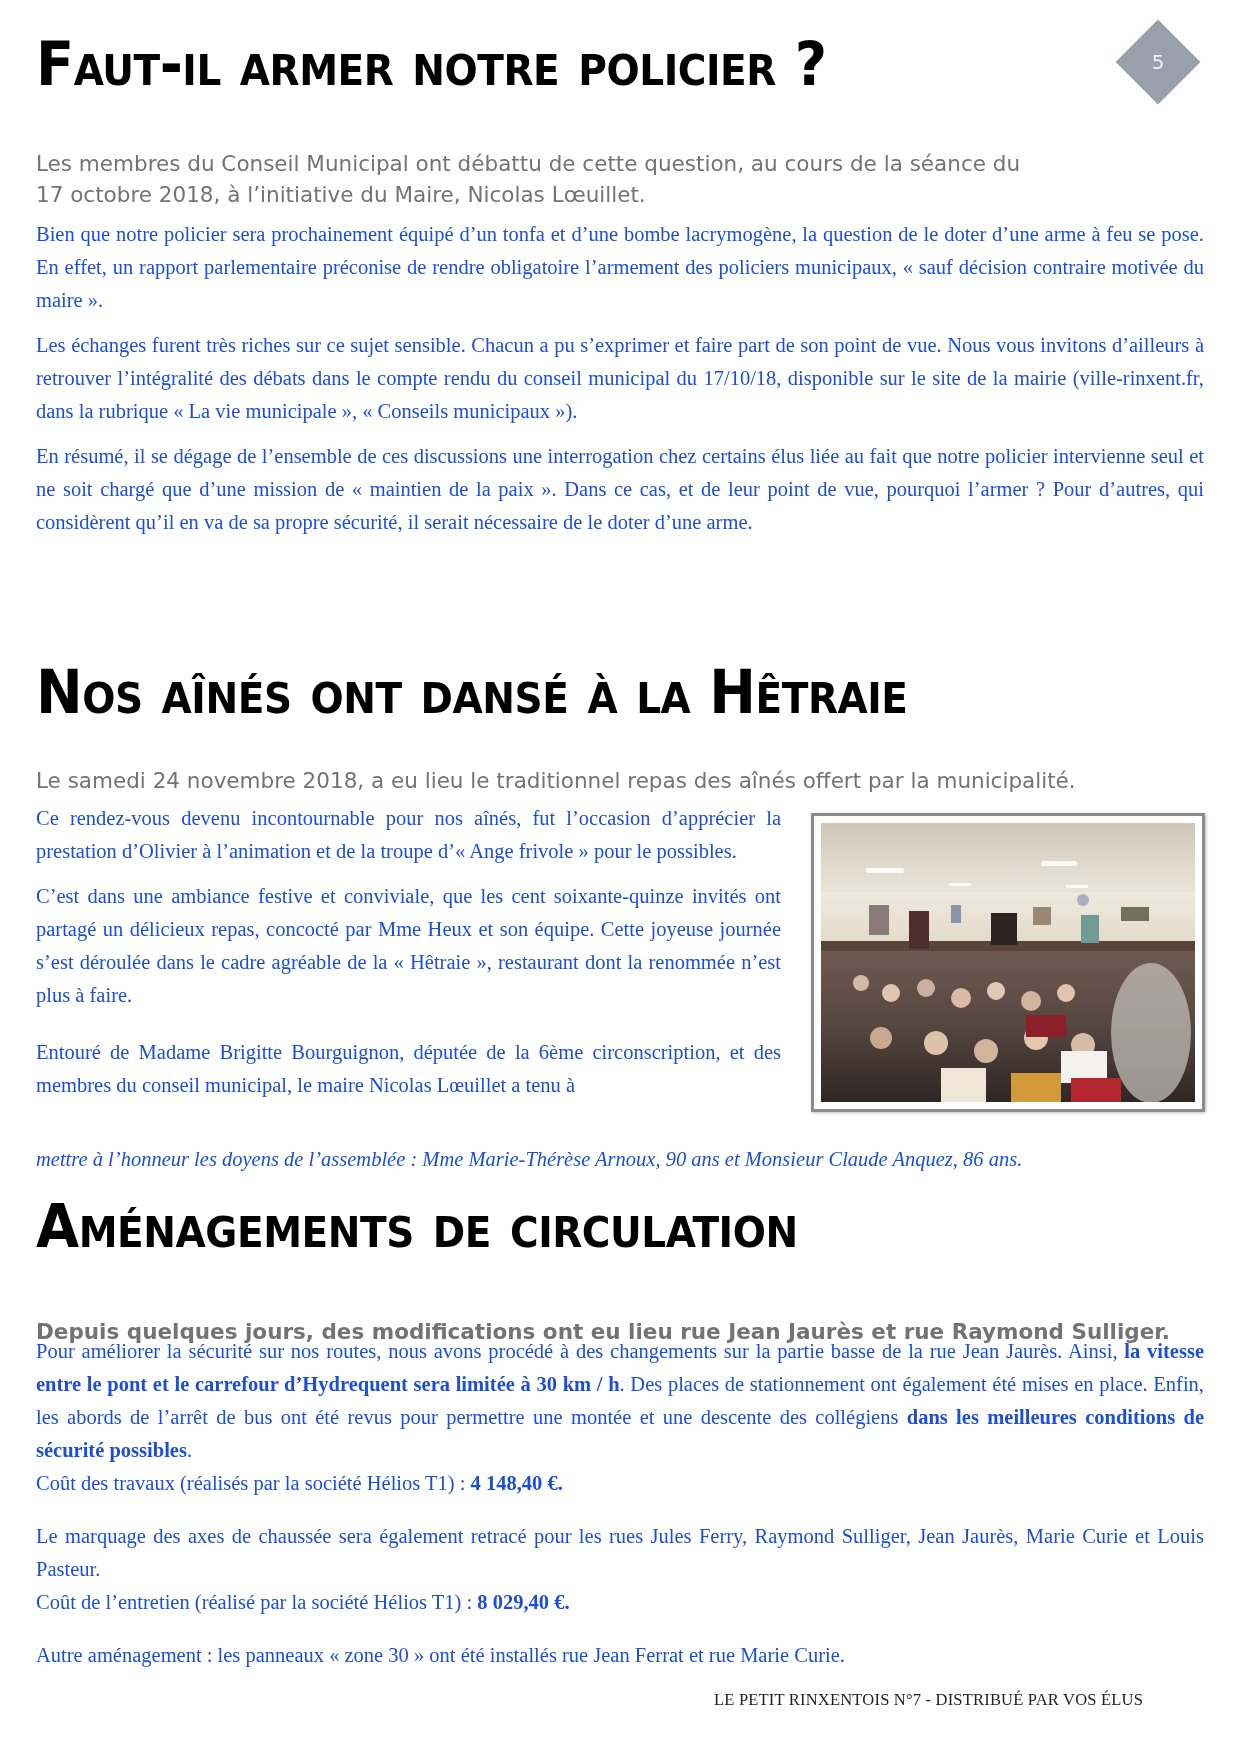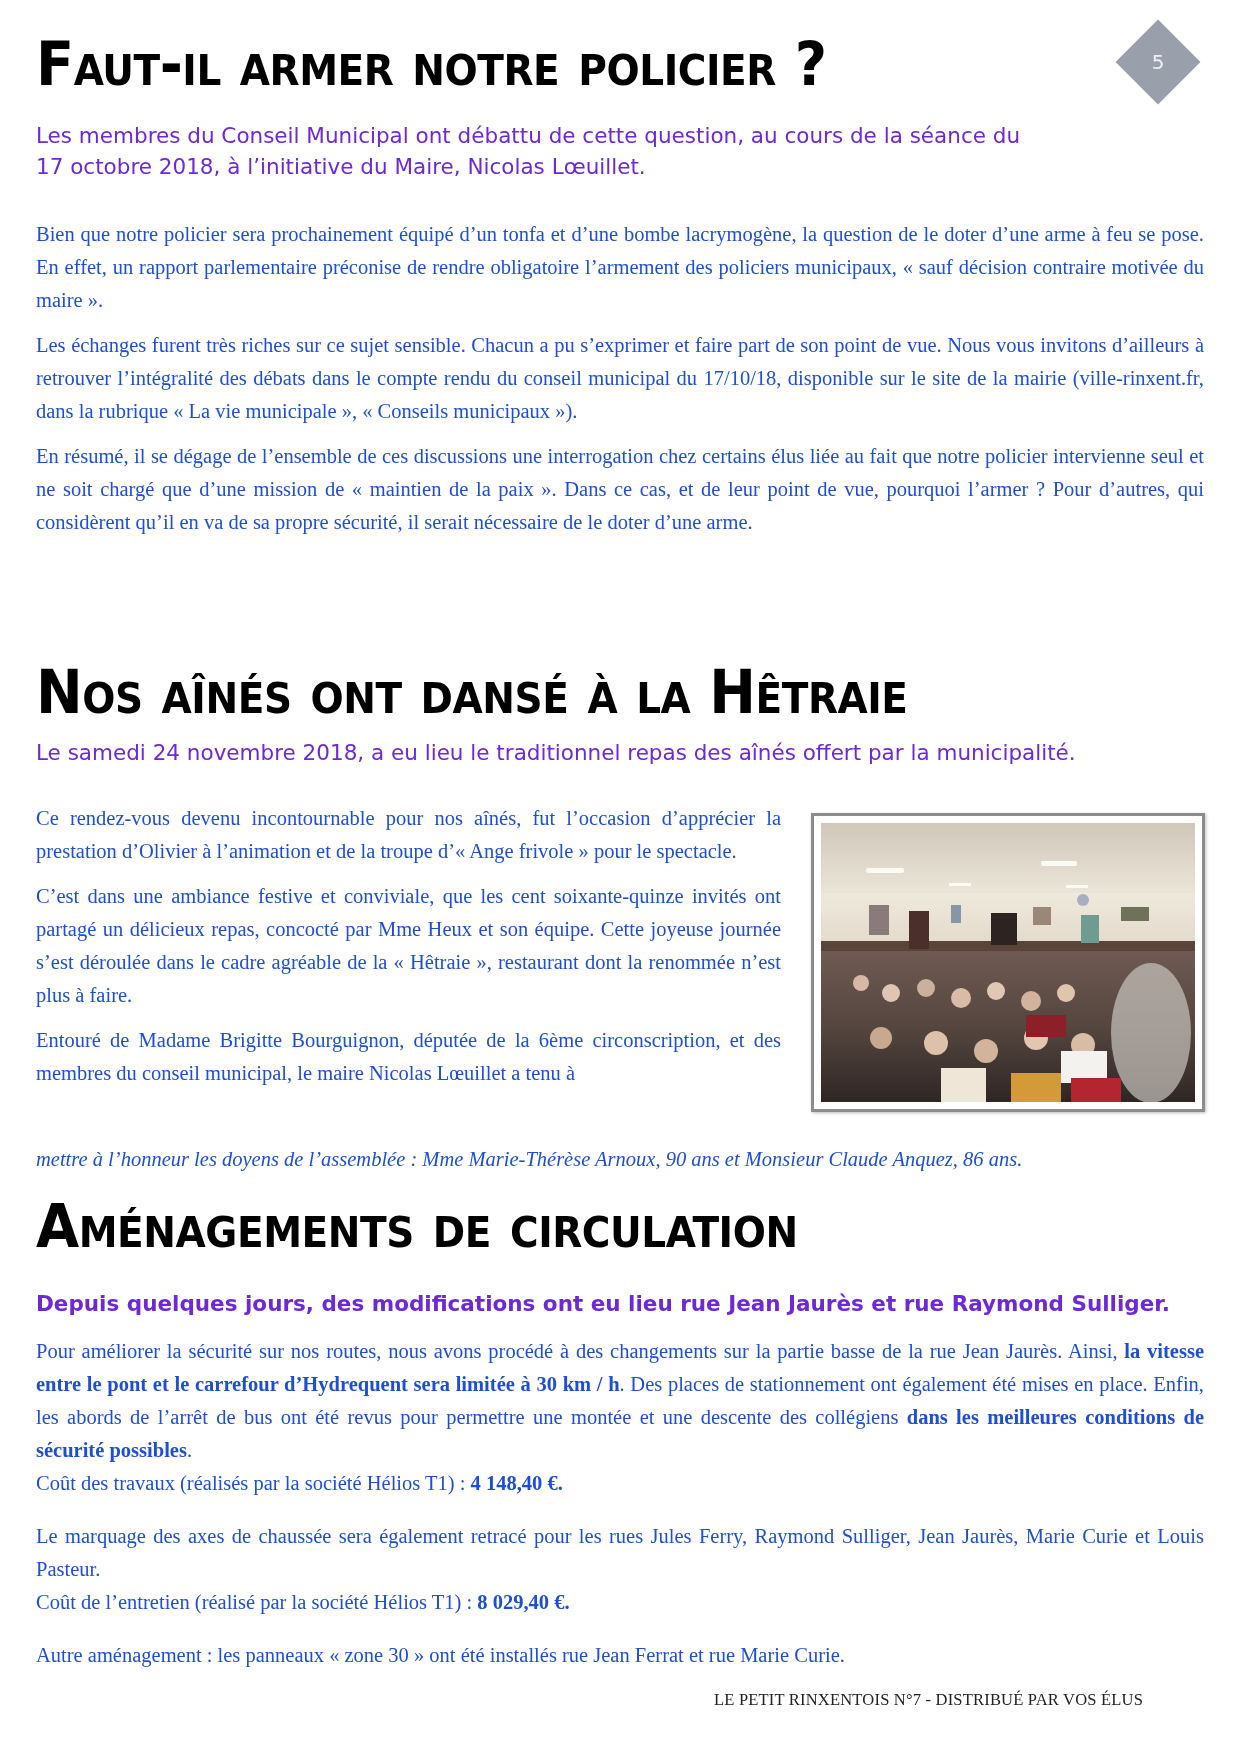--- a/index.html
+++ b/index.html
@@ -13,22 +13,23 @@
       position: absolute; left: 36px;
       font-family: "DejaVu Sans", sans-serif;
       font-weight: bold; font-variant: small-caps;
       font-size: 60px; line-height: 1; letter-spacing: -0.5px;
       color: #000; margin: 0; white-space: nowrap;
       transform: scaleX(0.93); transform-origin: left top;
     }
     .lead {
       position: absolute; left: 36px; width: 1170px;
       font-family: "DejaVu Sans", sans-serif;
-      font-size: 21.5px; line-height: 31px; color: #6d28d9;
+      font-size: 21.5px; line-height: 31px; color: #737373;
       transform-origin: left top;
+      margin-top: 28px;
     }
     .body-text {
       position: absolute; left: 36px; width: 1168px;
       font-family: "Liberation Serif", serif;
       font-size: 20.5px; line-height: 33px; color: #1d4ed8;
       text-align: justify;
     }
     .body-text p { margin: 0; }
     .body-text b { font-weight: bold; }
 
@@ -72,22 +73,22 @@
   <div class="body-text" style="top:218px;">
     <p style="margin-bottom:12px;">Bien que notre policier sera prochainement équipé d’un tonfa et d’une bombe lacrymogène, la question de le doter d’une arme à feu se pose. En effet, un rapport parlementaire préconise de rendre obligatoire l’armement des policiers municipaux, « sauf décision contraire motivée du maire ».</p>
     <p style="margin-bottom:12px;">Les échanges furent très riches sur ce sujet sensible. Chacun a pu s’exprimer et faire part de son point de vue. Nous vous invitons d’ailleurs à retrouver l’intégralité des débats dans le compte rendu du conseil municipal du 17/10/18, disponible sur le site de la mairie (ville-rinxent.fr, dans la rubrique « La vie municipale », « Conseils municipaux »).</p>
     <p style="margin-bottom:12px;">En résumé, il se dégage de l’ensemble de ces discussions une interrogation chez certains élus liée au fait que notre policier intervienne seul et ne soit chargé que d’une mission de « maintien de la paix ». Dans ce cas, et de leur point de vue, pourquoi l’armer ? Pour d’autres, qui considèrent qu’il en va de sa propre sécurité, il serait nécessaire de le doter d’une arme.</p>
   </div>
 
   <h1 class="h1" style="top:662px;">Nos aînés ont dansé à la Hêtraie</h1>
   <div class="lead" style="top:737px;">Le samedi 24 novembre 2018, a eu lieu le traditionnel repas des aînés offert par la municipalité.</div>
 
   <div class="body-text" style="top:802px; width:745px;">
-    <p style="margin-bottom:12px;">Ce rendez-vous devenu incontournable pour nos aînés, fut l’occasion d’apprécier la prestation d’Olivier à l’animation et de la troupe d’« Ange frivole » pour le spectacle.</p>
-    <p style="margin-bottom:12px;">C’est dans une ambiance festive et conviviale, que les cent soixante-quinze invités ont partagé un délicieux repas, concocté par Mme Heux et son équipe. Cette joyeuse journée s’est déroulée dans le cadre agréable de la « Hêtraie », restaurant dont la renommée n’est plus à faire.</p>
+    <p style="margin-bottom:12px;">Ce rendez-vous devenu incontournable pour nos aînés, fut l’occasion d’apprécier la prestation d’Olivier à l’animation et de la troupe d’« Ange frivole » pour le possibles.</p>
+    <p style="margin-bottom:24px;">C’est dans une ambiance festive et conviviale, que les cent soixante-quinze invités ont partagé un délicieux repas, concocté par Mme Heux et son équipe. Cette joyeuse journée s’est déroulée dans le cadre agréable de la « Hêtraie », restaurant dont la renommée n’est plus à faire.</p>
     <p>Entouré de Madame Brigitte Bourguignon, députée de la 6ème circonscription, et des membres du conseil municipal, le maire Nicolas Lœuillet a tenu à</p>
   </div>
   <div class="body-text" style="top:1143px;font-style:italic;">
     <p>mettre à l’honneur les doyens de l’assemblée : Mme Marie-Thérèse Arnoux, 90 ans et Monsieur Claude Anquez, 86 ans.</p>
   </div>
 
   <div class="photo-frame">
     <div class="photo" title="Salle de réception remplie d’invités attablés lors du repas des aînés">
       <svg width="100%" height="100%" viewBox="0 0 374 279" preserveAspectRatio="none">
         <defs>

